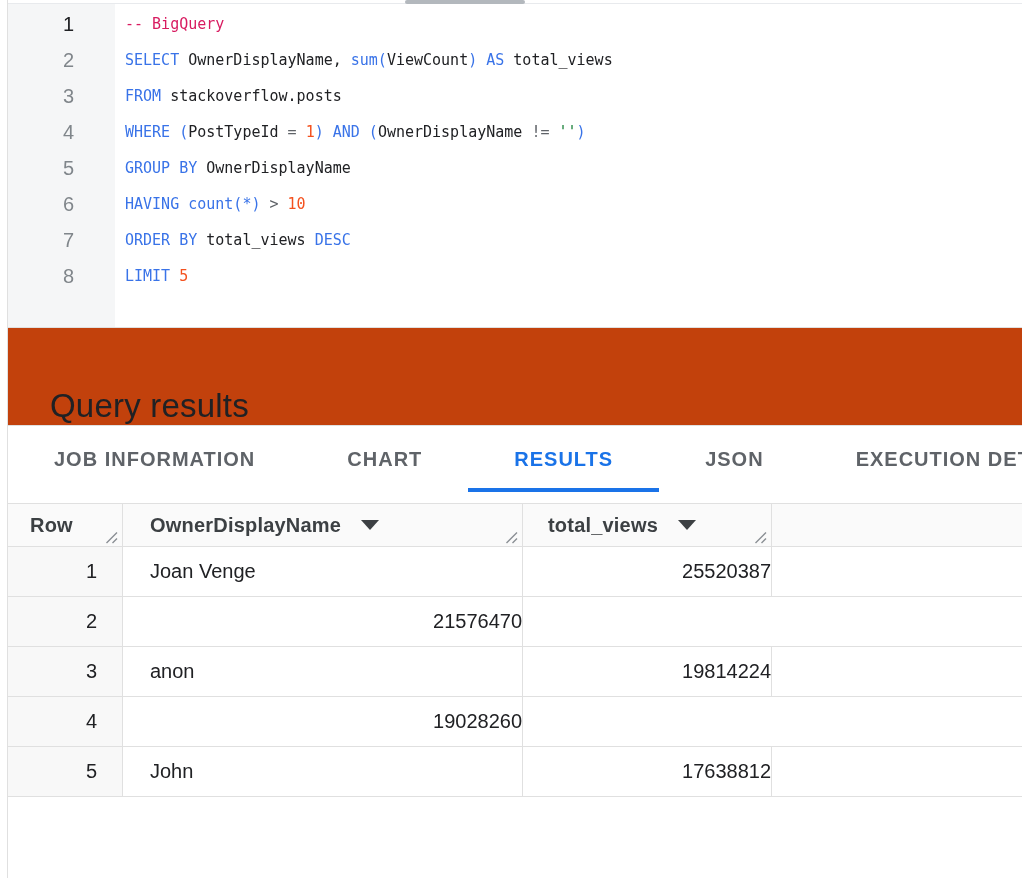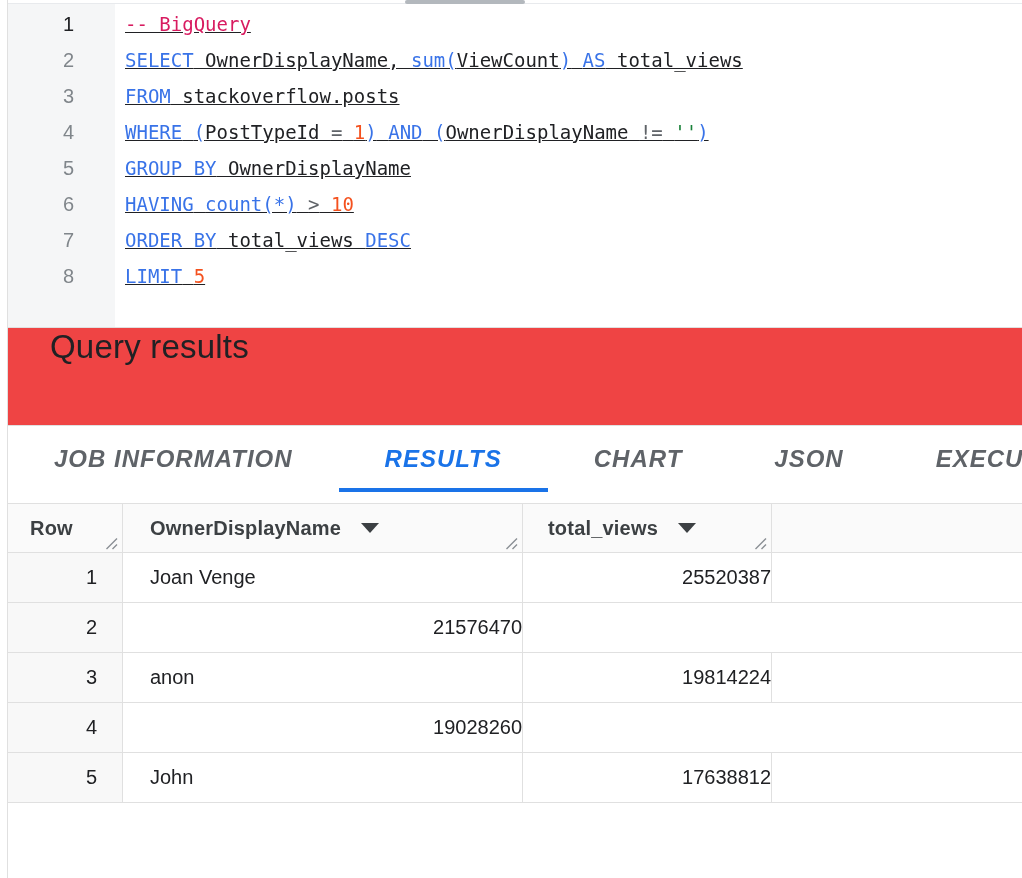--- a/index.html
+++ b/index.html
@@ -17,49 +17,49 @@
 
   
   .editor { position: absolute; left: 8px; top: 4px; right: 0; height: 324px; border-bottom: 1px solid var(--border, #e0e0e0); background: #fff; }
   .gutter { position: absolute; left: 0; top: 0; bottom: 0; width: 107px; background: var(--gutter-bg, #f5f6f7); padding-top: 2px; }
   .line-no { height: 36px; line-height: 36px; text-align: right; padding-right: 41px; font-size: 20px; color: var(--line-number, #80868b); }
   .line-no.active { color: var(--text, #202124); }
   .code {
     position: absolute; left: 107px; top: 0; right: 0; bottom: 0;
     padding: 2px 0 0 10px;
     font-family: "DejaVu Sans Mono", "Liberation Mono", monospace;
-    font-size: 19px; white-space: pre; overflow: hidden; text-decoration: underline;
+    font-size: 15px; white-space: pre; overflow: hidden;
   }
   .code-line { height: 36px; line-height: 36px; }
   .tok-kw   { color: var(--keyword, #3973e8); }
   .tok-fn   { color: var(--function, #3973e8); }
   .tok-num  { color: var(--number, #f4511e); }
   .tok-str  { color: var(--string, #188038); }
   .tok-cmt  { color: var(--comment, #d81b60); }
   .tok-op   { color: var(--operator, #5f6368); }
   .tok-plain{ color: var(--text, #202124); }
 
   
-  .qr { position: absolute; top: 328px; left: 8px; right: 0; height: 98px; border-bottom: 1px solid var(--border, #e0e0e0); display: flex; align-items: flex-start; padding-left: 42px; background: #ef4444; }
+  .qr { position: absolute; top: 328px; left: 8px; right: 0; height: 98px; border-bottom: 1px solid var(--border, #e0e0e0); display: flex; align-items: flex-end; padding-left: 42px; background: #c2410c; }
   .qr-title { font-size: 33px; color: var(--text, #202124); letter-spacing: 0.2px; }
 
   
   .tabs { position: absolute; top: 426px; left: 8px; right: 0; height: 66px; display: flex; overflow: hidden; background: #fff; }
   .tab {
     position: relative; padding: 0 46px; display: flex; align-items: center;
-    font-size: 24px; font-weight: 700; letter-spacing: 1px;
-    color: var(--tab-inactive, #5f6368); white-space: nowrap; cursor: pointer; flex: 0 0 auto; font-style: italic;
+    font-size: 20px; font-weight: 700; letter-spacing: 1px;
+    color: var(--tab-inactive, #5f6368); white-space: nowrap; cursor: pointer; flex: 0 0 auto;
   }
   .tab.active { color: var(--accent, #1a73e8); }
   .tab.active::after { content: ""; position: absolute; left: 0; right: 0; bottom: 0; height: 4px; background: var(--accent, #1a73e8); }
 
   
   .rtable { position: absolute; top: 503px; left: 8px; right: 0; }
   .thead {
-    display: grid; grid-template-columns: 115px 400px 249px 1fr; height: 50px;
+    display: grid; grid-template-columns: 115px 400px 249px 1fr; height: 44px;
     background: var(--header-bg, #fafafa);
     border-top: 1px solid var(--border, #e0e0e0);
     border-bottom: 1px solid var(--border, #e0e0e0);
   }
   .th { position: relative; display: flex; align-items: center; font-size: 20px; font-weight: 700; color: #3c4043; letter-spacing: 0.2px; }
   .th-row   { padding-left: 22px; border-right: 1px solid var(--border, #e0e0e0); }
   .th-owner { padding-left: 27px; border-right: 1px solid var(--border, #e0e0e0); }
   .th-views { padding-left: 25px; border-right: 1px solid var(--border, #e0e0e0); }
   .sort-caret { width: 0; height: 0; border-left: 9px solid transparent; border-right: 9px solid transparent; border-top: 10px solid #3c4043; margin-left: 20px; }
   .grip { position: absolute; right: 4px; bottom: 2px; line-height: 0; }
@@ -90,22 +90,22 @@
       </div>
     <div class="code"><div class="code-line"><span class="tok-cmt">-- BigQuery</span></div><div class="code-line"><span class="tok-kw">SELECT</span><span class="tok-plain"> OwnerDisplayName, </span><span class="tok-fn">sum(</span><span class="tok-plain">ViewCount</span><span class="tok-fn">)</span><span class="tok-plain"> </span><span class="tok-kw">AS</span><span class="tok-plain"> total_views</span></div><div class="code-line"><span class="tok-kw">FROM</span><span class="tok-plain"> stackoverflow.posts</span></div><div class="code-line"><span class="tok-kw">WHERE</span><span class="tok-plain"> </span><span class="tok-fn">(</span><span class="tok-plain">PostTypeId </span><span class="tok-op">=</span><span class="tok-plain"> </span><span class="tok-num">1</span><span class="tok-fn">)</span><span class="tok-plain"> </span><span class="tok-kw">AND</span><span class="tok-plain"> </span><span class="tok-fn">(</span><span class="tok-plain">OwnerDisplayName </span><span class="tok-op">!=</span><span class="tok-plain"> </span><span class="tok-str">''</span><span class="tok-fn">)</span></div><div class="code-line"><span class="tok-kw">GROUP BY</span><span class="tok-plain"> OwnerDisplayName</span></div><div class="code-line"><span class="tok-kw">HAVING</span><span class="tok-plain"> </span><span class="tok-fn">count(*)</span><span class="tok-plain"> </span><span class="tok-op">&gt;</span><span class="tok-plain"> </span><span class="tok-num">10</span></div><div class="code-line"><span class="tok-kw">ORDER BY</span><span class="tok-plain"> total_views </span><span class="tok-kw">DESC</span></div><div class="code-line"><span class="tok-kw">LIMIT</span><span class="tok-plain"> </span><span class="tok-num">5</span></div></div>
   </div>
 
   <div class="qr">
     <div class="qr-title">Query results</div>
   </div>
 
   <div class="tabs">
       <div class="tab">JOB INFORMATION</div>
+      <div class="tab">CHART</div>
       <div class="tab active">RESULTS</div>
-      <div class="tab">CHART</div>
       <div class="tab">JSON</div>
       <div class="tab">EXECUTION DETAILS</div>
     </div>
 
   <div class="rtable">
     <div class="thead">
         <div class="th th-row">
           <span class="th-label">Row</span>
           <span class="grip"><svg width="13" height="13" viewBox="0 0 13 13">
               <path d="M1.5 12 L12 1.5 M7.5 12 L12 7.5" stroke="#8a8f94" stroke-width="1.4" fill="none"></path>

